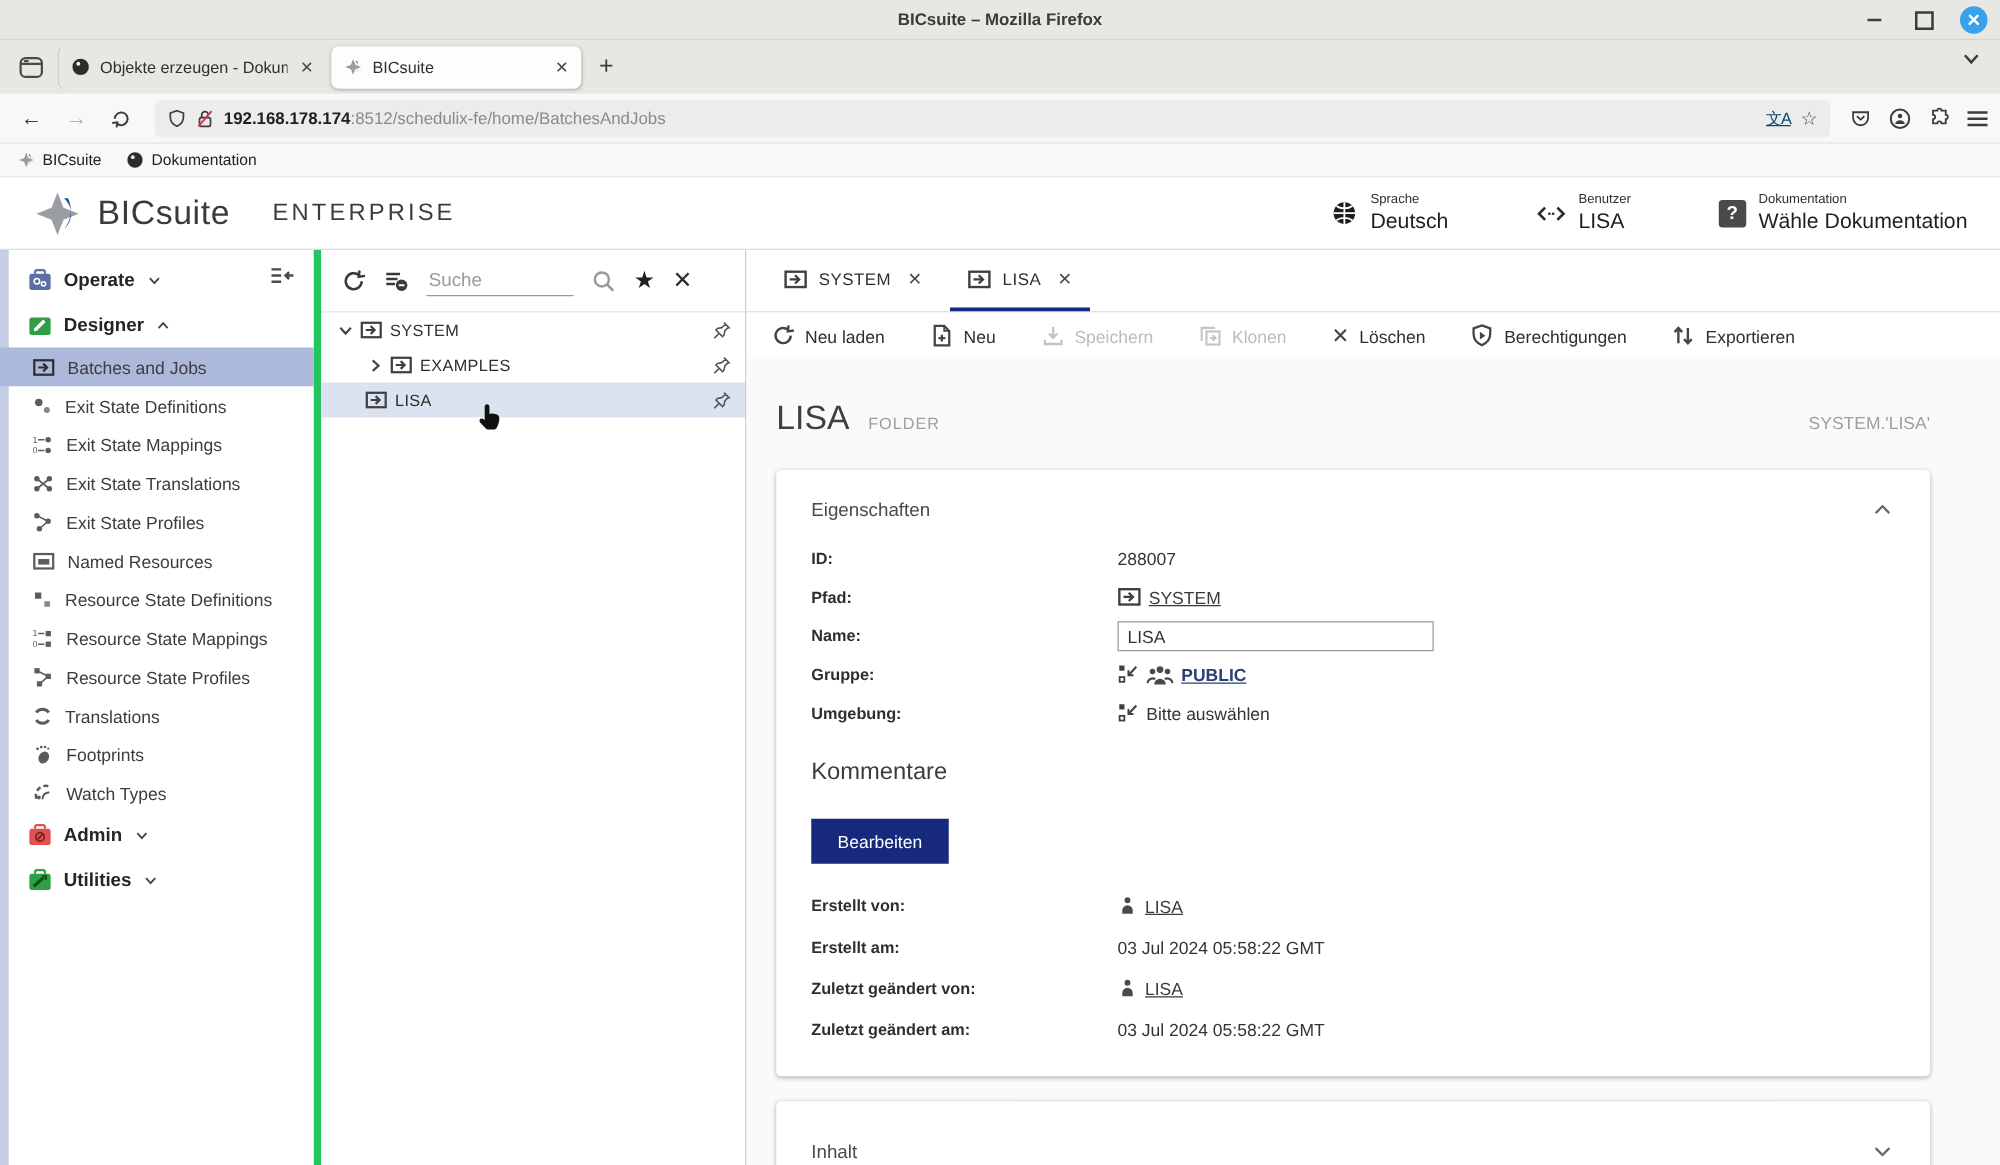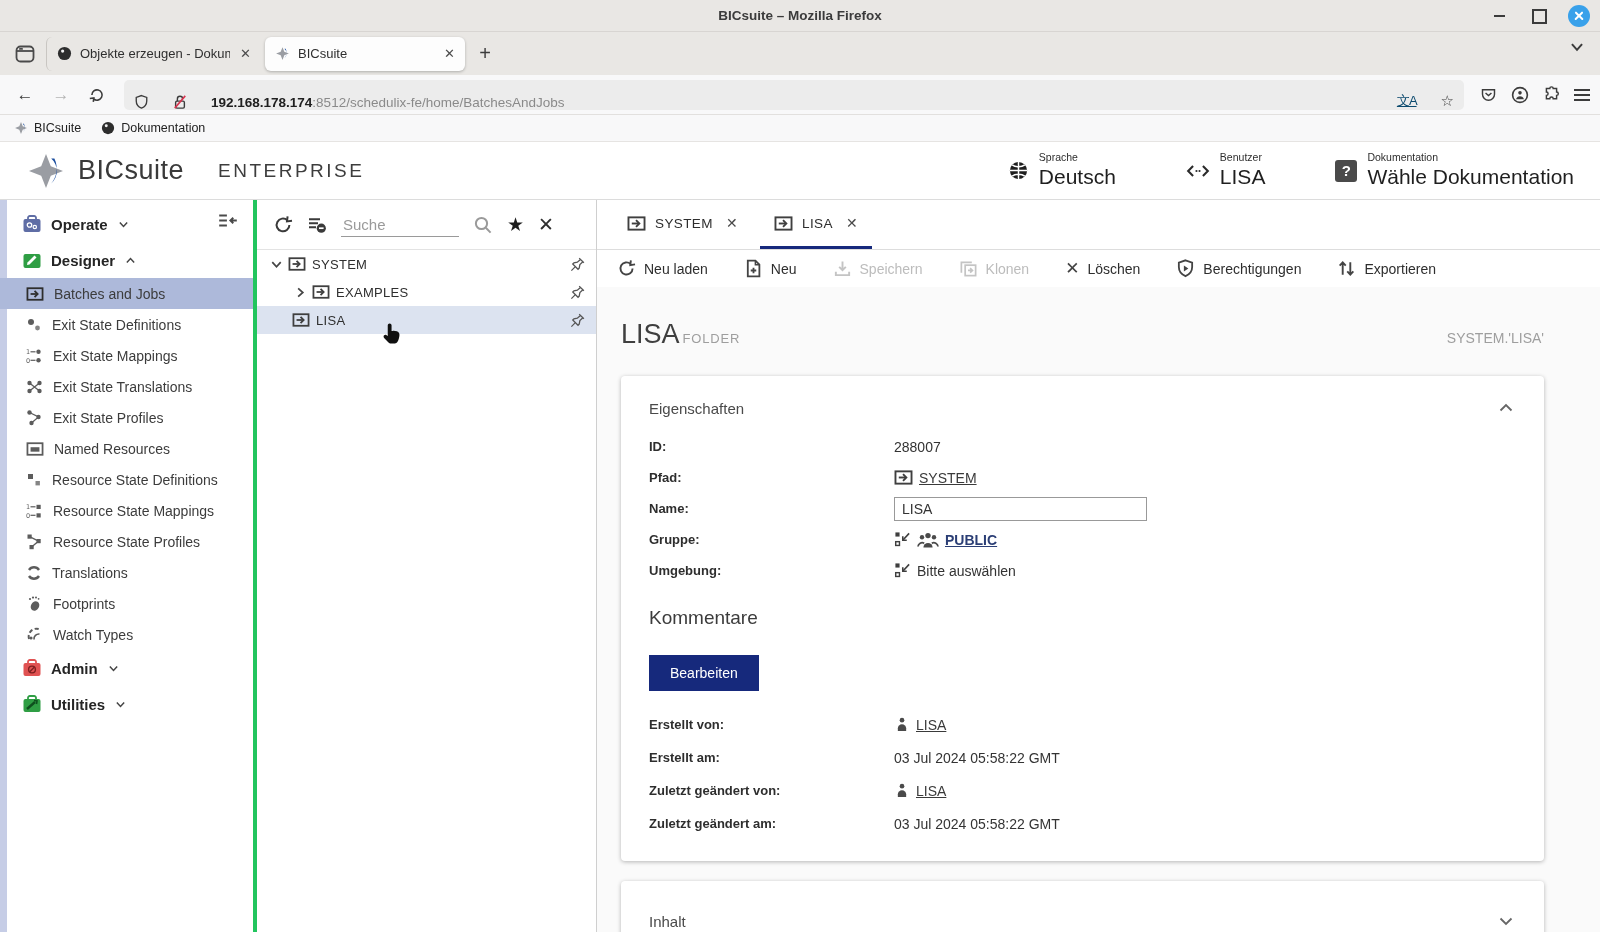--- a/index.html
+++ b/index.html
@@ -29,21 +29,21 @@
   .btab.inactive { background:transparent; border-left:1px solid #c9c6c2; }
   .btab.active { background:#fdfdfd; box-shadow:0 1px 3px rgba(0,0,0,.25); width:200px; }
   .btab .tclose { font-size:13px; color:#4c4c4c; margin-left:auto; }
   .newtab { font-size:20px; color:#3c3c3c; width:32px; height:30px; display:flex; align-items:center; justify-content:center; border-radius:4px; }
   .alltabs { position:absolute; right:14px; top:6px; color:#3c3c3c; }
 
   
   .navbar { height:40px; background:#f8f8f9; display:flex; align-items:center; padding:0 10px; gap:6px; border-bottom:1px solid #e2e0de; }
   .navbtn { width:30px; height:30px; display:flex; align-items:center; justify-content:center; color:#3c3c3c; font-size:17px; border-radius:4px; }
   .navbtn.disabled { color:#b4b4b4; }
-  .urlbar { flex:1; height:30px; background:#ececec; border-radius:5px; display:flex; align-items:flex-end; padding:0 10px; gap:24px; margin:0 6px; }
+  .urlbar { flex:1; height:30px; background:#ececec; border-radius:5px; display:flex; align-items:center; padding:0 10px; gap:8px; margin:0 6px; }
   .url { font-size:13.5px; color:#8a8a8a; white-space:nowrap; }
   .url b { color:#202020; font-weight:bold; }
   .urlspacer { flex:1; }
   .translate { font-size:13px; color:#0c4a6e; letter-spacing:-1px;text-decoration:underline; }
   .star-o { font-size:15px; color:#3c3c3c; }
   .nav-right { display:flex; align-items:center; gap:14px; margin-left:4px; color:#3c3c3c; }
   .hamburger { width:16px; height:12px; border-top:2px solid #3c3c3c; border-bottom:2px solid #3c3c3c; position:relative; }
   .hamburger::after{ content:""; position:absolute; left:0; top:3px; width:16px; height:2px; background:#3c3c3c; }
 
   
@@ -51,28 +51,28 @@
   .bm { display:flex; align-items:center; gap:6px; font-size:12.5px; color:#222; }
 
   
   .appheader { height:58px; background:#fff; border-bottom:1px solid #dcdcdc; display:flex; align-items:center; padding:0 26px; }
   .brand { font-size:27px; color:#3a3a3a; margin-left:12px; letter-spacing:.5px; }
   .edition { font-size:19px; color:#3d3d3d; letter-spacing:2.5px; margin-left:34px; }
   .hspacer { flex:1; }
   .hinfo { display:flex; align-items:center; gap:10px; margin-left:70px; }
   .hinfo .txt { display:flex; flex-direction:column; line-height:1.25; }
   .hinfo .lab { font-size:10.5px; color:#2e2e2e; }
-  .hinfo .val { font-size:21px; color:#1f1f1f; }
+  .hinfo .val { font-size:17px; color:#1f1f1f; }
   .qbox { width:22px; height:22px; background:#4a4a4a; border-radius:3px; color:#fff; font-size:15px; font-weight:bold; display:flex; align-items:center; justify-content:center; }
 
   
   .main { display:flex; height:732px; }
 
   
-  .sidebar { width:257px; background:#fff; border-right:4px solid #22c55e; position:relative; padding-top:6px; }
+  .sidebar { width:257px; background:#fff; border-right:6px solid #22c55e; position:relative; padding-top:6px; }
   .sidebar::before { content:""; position:absolute; left:0; top:0; bottom:0; width:7px; background:#c6cde6; }
   .collapse-btn { position:absolute; top:12px; right:14px; color:#4a4a4a; }
   .ssec { display:flex; align-items:center; gap:9px; height:36px; padding-left:22px; font-size:15px; font-weight:bold; color:#252525; }
   .ssec .carot { color:#444; }
   .sitem { display:flex; align-items:center; gap:10px; height:31px; padding-left:26px; font-size:14px; color:#3c3c3c; position:relative; }
   .sitem.selected { background:#adb9da; }
   .gray-ic { color:#5c5c5c; }
 
   
   .treepanel { width:340px; border-right:1px solid #cfcfcf; background:#fff; position:relative; }
@@ -96,21 +96,21 @@
   .wtab .wclose { font-size:14px; color:#4a4a4a; margin-left:4px; }
   .wtoolbar { height:37px; background:#fff; display:flex; align-items:center; gap:36px; padding-left:20px; }
   .wbtn { display:flex; align-items:center; gap:8px; font-size:14px; color:#2e2e2e; }
   .wbtn .ico { color:#444; }
   .wbtn.disabled { color:#bcbcbc; }
   .wbtn.disabled .ico { color:#c4c4c4; }
 
   .scrollarea { flex:1; overflow:hidden; padding:0 56px 0 24px; }
   .pagetitle { display:flex; align-items:baseline; margin-top:32px; }
   .pagetitle .big { font-size:27px; color:#3f3f3f; font-weight:400; }
-  .pagetitle .sub { font-size:13px; color:#9e9e9e; letter-spacing:.8px; margin-left:3px; }
+  .pagetitle .sub { font-size:13px; color:#9e9e9e; letter-spacing:.8px; margin-left:15px; }
   .pagetitle .ref { margin-left:auto; font-size:14px; color:#9e9e9e; }
 
   .card { background:#fff; border-radius:4px; box-shadow:0 1px 4px rgba(0,0,0,.28); margin-top:26px; padding:22px 28px; }
   .cardhead { display:flex; align-items:center; justify-content:space-between; }
   .cardhead .ch-title { font-size:15px; color:#4a4a4a; }
   .chev { color:#666; }
 
   .frow { display:flex; align-items:center; min-height:29px; margin-top:2px; }
   .flabel { width:245px; font-size:13px; font-weight:bold; color:#2e2e2e; }
   .fvalue { display:flex; align-items:center; font-size:14px; color:#333; gap:6px; }

